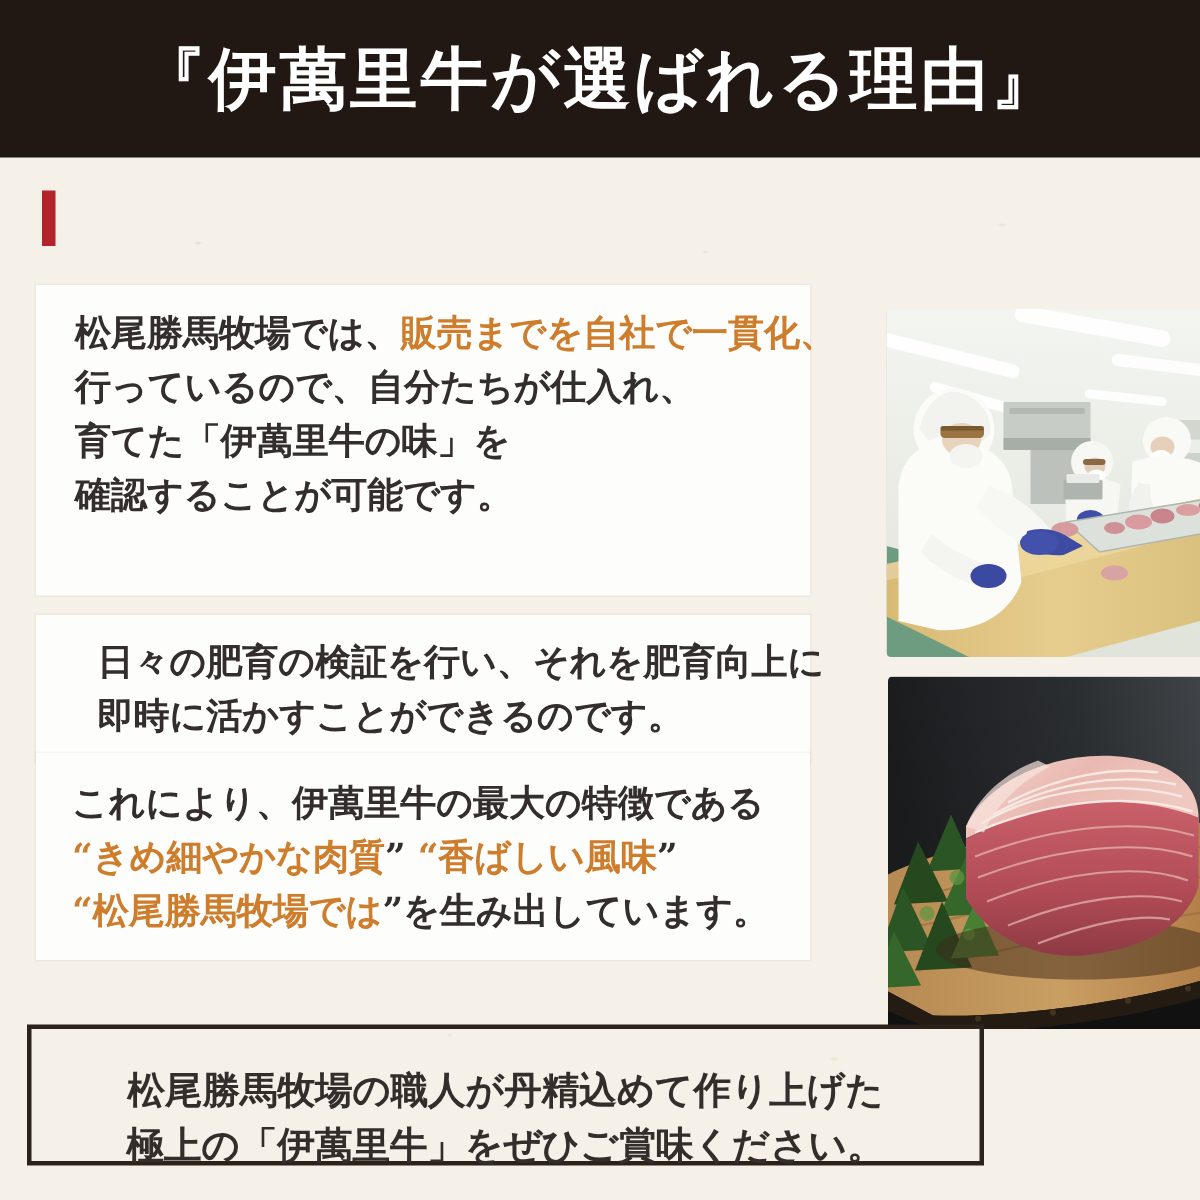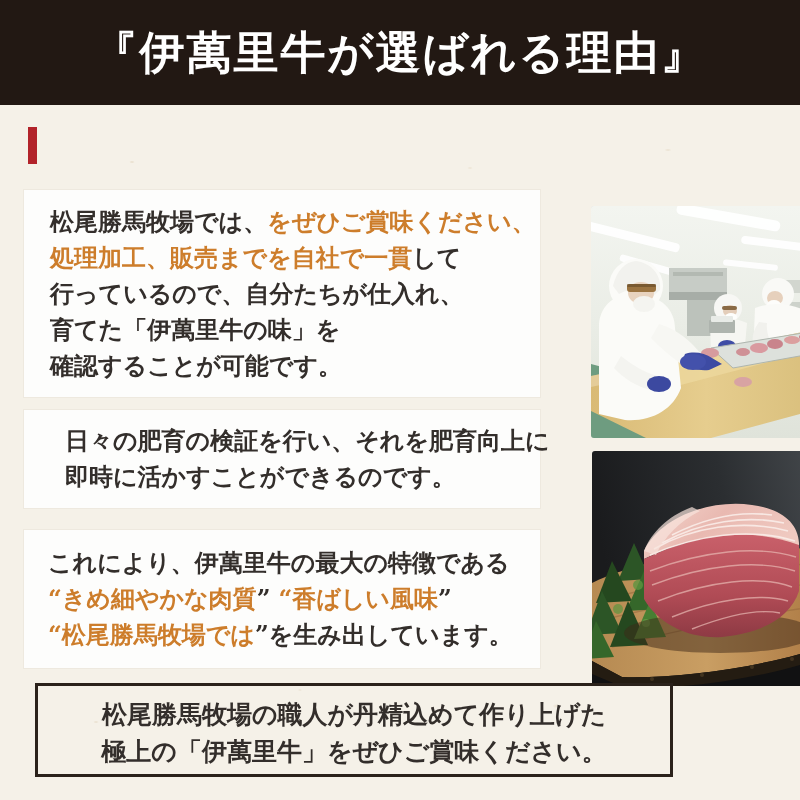--- a/index.html
+++ b/index.html
@@ -38,56 +38,55 @@
   .card {
     position:absolute; left:24px; width:516px; background:#fdfdfc;
     box-sizing:border-box; box-shadow:0 0 0 1px rgba(80,60,30,.04);
   }
   .card p {
     margin:0; font-size:24px; line-height:36px; font-weight:600;
     color:#332e2b; white-space:nowrap;
   }
   .card1 { top:190px; height:207px; padding:14px 0 0 26px; }
   .card2 { top:410px; height:98px;  padding:13px 0 0 41px; }
-  .card3 { top:530px; height:138px; padding:15px 0 0 24px; }
+  .card3 { top:502px; height:138px; padding:15px 0 0 24px; }
   .orange { color:#cd7d2b; }
   .indent { margin-left:14px; }
   .feat-gap { margin-left:8px; }
   .photo {
     position:absolute; border-radius:3px; overflow:hidden; background:#ddd;
   }
   .photo1 { left:551px; top:190px; width:231px; height:232px; }
   .photo2 { left:552px; top:435px; width:230px; height:235px; }
   .photo svg { display:block; width:100%; height:100%; }
   .footer-box {
-    position:absolute; left:35px; top:683px; width:638px; height:94px;
+    position:absolute; left:18px; top:683px; width:638px; height:94px;
     border:3px solid #2b221b; box-sizing:border-box;
-    text-align:center; padding-top:10px;
+    text-align:center; padding-top:22px;
   }
   .footer-box p {
     margin:0; font-size:25px; line-height:37px; font-weight:600;
     color:#332e2b; white-space:nowrap;
   }
 </style>
 </head>
 <body>
 
 <div class="page">
 
   <header class="banner">
     <h1 class="banner-title">『伊萬里牛が選ばれる理由』</h1>
   </header>
 
   <div class="section-heading">
     <span class="red-bar"></span>
   </div>
 
   <div class="card card1">
-    <p><span>松尾勝馬牧場では、</span><span class="orange">をぜひご賞味ください、</span></p>
-    <p><span class="orange">処理加工、販売までを自社で一貫</span><span>して</span></p>
+    <p><span>松尾勝馬牧場では、</span><span class="orange">販売までを自社で一貫化、</span></p>
     <p>行っているので、自分たちが仕入れ、</p>
     <p>育てた「伊萬里牛の味」を</p>
     <p>確認することが可能です。</p>
   </div>
 
   <div class="card card2">
     <p>日々の肥育の検証を行い、それを肥育向上に</p>
     <p>即時に活かすことができるのです。</p>
   </div>
 

